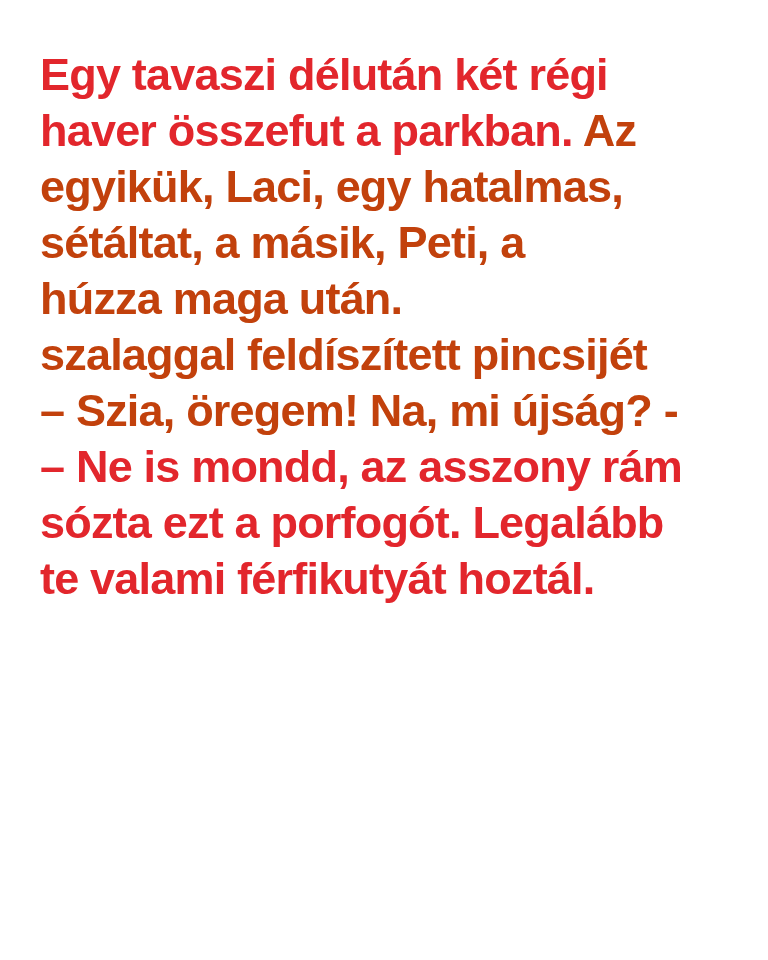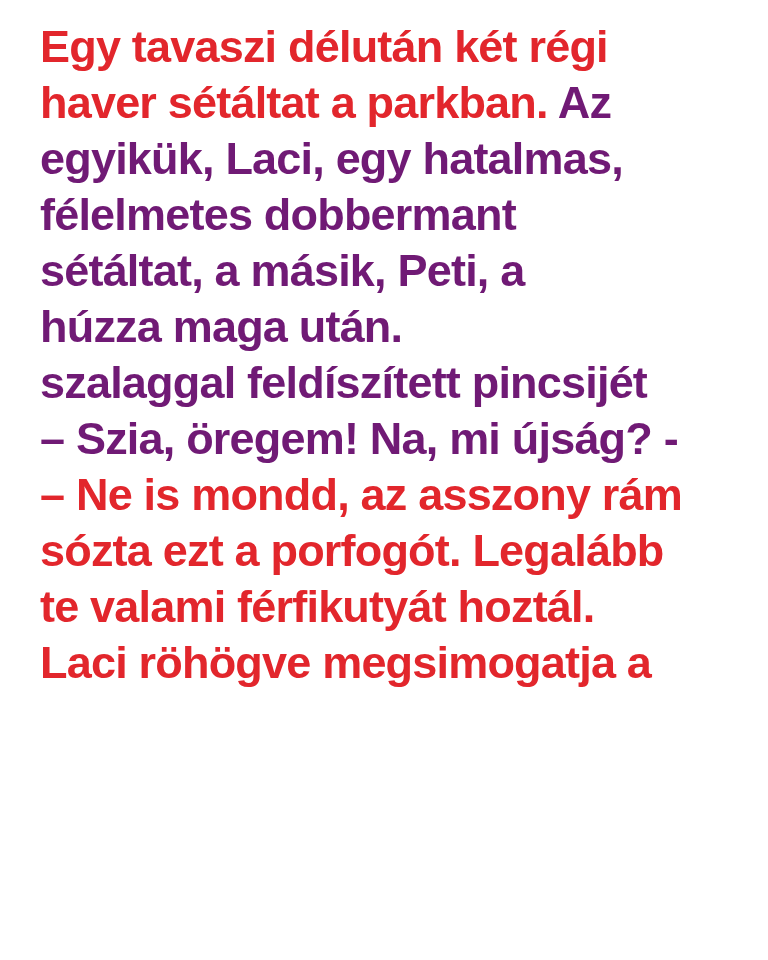--- a/index.html
+++ b/index.html
@@ -12,42 +12,41 @@
     height: 960px;
     overflow: hidden;
     font-family: "Liberation Sans", "DejaVu Sans", sans-serif;
   }
   .page {
     box-sizing: border-box;
     width: 768px;
     height: 680px;
     padding: 19px 28px 0 40px;
     background: #ffffff;
+    margin-top: 28px;
   }
   .joke-line {
     font-weight: 700;
     font-size: 45px;
     line-height: 56px;
     letter-spacing: -0.8px;
     white-space: nowrap;
   }
   .seg-red   { color: #e2262c; }
-  .seg-black { color: #701a75; }
+  .seg-black { color: #c2410c; }
 </style>
 </head>
 <body>
 
 <div class="page">
   <div class="joke-text">
       <div class="joke-line"><span class="seg-red">Egy tavaszi délután két régi</span></div>
-      <div class="joke-line"><span class="seg-red">haver sétáltat a parkban.</span><span class="seg-black"> Az</span></div>
+      <div class="joke-line"><span class="seg-red">haver összefut a parkban.</span><span class="seg-black"> Az</span></div>
       <div class="joke-line"><span class="seg-black">egyikük, Laci, egy hatalmas,</span></div>
-      <div class="joke-line"><span class="seg-black">félelmetes dobbermant</span></div>
       <div class="joke-line"><span class="seg-black">sétáltat, a másik, Peti, a</span></div>
       <div class="joke-line"><span class="seg-black">húzza maga után.</span></div>
       <div class="joke-line"><span class="seg-black">szalaggal feldíszített pincsijét</span></div>
       <div class="joke-line"><span class="seg-black">– Szia, öregem! Na, mi újság? -</span></div>
       <div class="joke-line"><span class="seg-red">– Ne is mondd, az asszony rám</span></div>
       <div class="joke-line"><span class="seg-red">sózta ezt a porfogót. Legalább</span></div>
       <div class="joke-line"><span class="seg-red">te valami férfikutyát hoztál.</span></div>
-      <div class="joke-line"><span class="seg-red">Laci röhögve megsimogatja a</span></div>
     </div>
 </div>
 
 </body></html>

